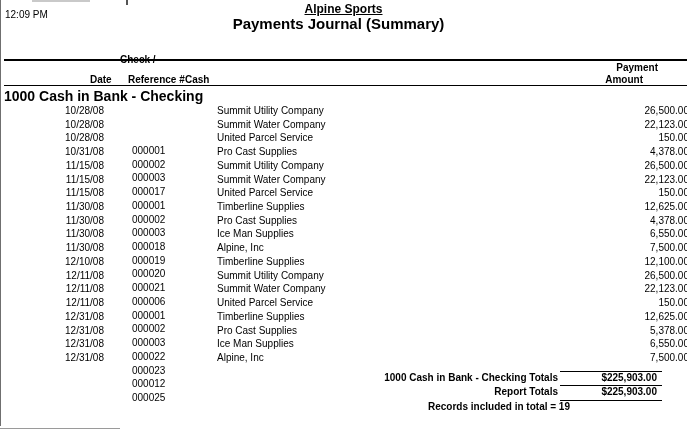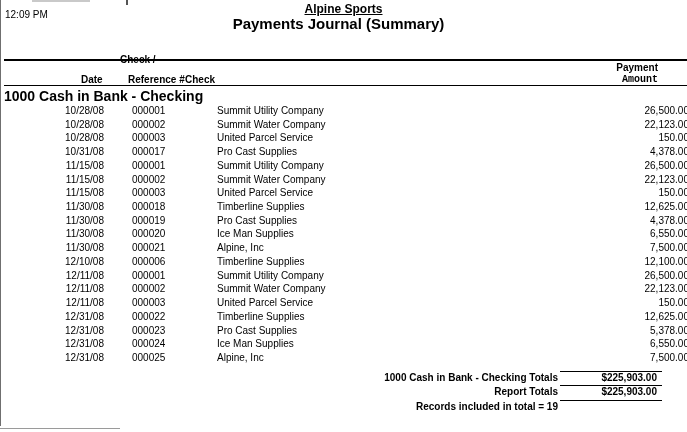--- a/index.html
+++ b/index.html
@@ -20,40 +20,40 @@
 
   .company { left:0; width:687px; top:2px; text-align:center; font-size:12px; font-weight:bold;text-decoration:underline; }
   .report-title { left:0; width:677px; top:15px; text-align:center; font-size:15px; font-weight:bold; }
 
   .rule-thick { left:4px; width:683px; top:59px; height:2px; background:#000; }
   .rule-thin  { left:4px; width:683px; top:85px; height:1px; background:#000; }
 
   .colhead { font-size:10px; font-weight:bold; white-space:nowrap; }
   .ch-check1 { left:100px; top:54px;margin-left:20px; }
   .ch-pay1   { right:29px; top:62px; text-align:right; }
-  .ch-date   { left:36px; top:74px;padding-left:45px; }
+  .ch-date   { left:45px; top:74px;padding-left:45px; }
   .ch-check2 { left:100px; top:74px;margin-left:28px; }
   .ch-payee  { left:185px; top:74px; }
-  .ch-pay2   { right:29px; top:74px; text-align:center;font-family:Liberation Mono, monospace; }
+  .ch-pay2   { right:44px; top:74px; text-align:center; }
 
   .section-title { left:4px; top:88px; font-size:14px; font-weight:bold; white-space:nowrap; }
 
   .rows { left:0; top:104px; width:687px;padding-left:32px; }
   .jrow { position:relative; height:13.72px; font-size:10px; line-height:13.72px; white-space:nowrap; }
   .jrow .date  { position:absolute; left:28px; width:44px; text-align:right; }
-  .jrow .check { position:absolute; left:100px; }
+  .jrow .check { position:absolute; left:100px;margin-top:40px; }
   .jrow .payee { position:absolute; left:185px; }
   .jrow .amt   { position:absolute; right:30px; text-align:right; }
 
   .totrow { font-size:10px; font-weight:bold; white-space:nowrap; }
   .tot-label-a { right:129px; top:372px; text-align:right; }
   .tot-amt-a   { right:30px;  top:372px; text-align:right; }
   .tot-label-b { right:129px; top:386px; text-align:right; }
   .tot-amt-b   { right:30px;  top:386px; text-align:right; }
-  .records     { right:129px; top:401px; text-align:right;padding-left:24px; }
+  .records     { right:117px; top:401px; text-align:right;padding-left:24px; }
 
   .amt-rule { height:1px; background:#000; right:25px; width:102px; }
   .amt-rule-a { top:371px; }
   .amt-rule-b { top:385px; }
   .amt-rule-c { top:400px; }
 </style>
 </head>
 <body>
 
 <div class="abs left-border"></div>
@@ -63,21 +63,21 @@
 
 <div class="abs time">12:09 PM</div>
 <div class="abs company">Alpine Sports</div>
 <div class="abs report-title">Payments Journal (Summary)</div>
 
 <div class="abs rule-thick"></div>
 <div class="abs colhead ch-check1">Check /</div>
 <div class="abs colhead ch-pay1">Payment</div>
 <div class="abs colhead ch-date">Date</div>
 <div class="abs colhead ch-check2">Reference #</div>
-<div class="abs colhead ch-payee">Check</div>
+<div class="abs colhead ch-payee">Cash</div>
 <div class="abs colhead ch-pay2">Amount</div>
 <div class="abs rule-thin"></div>
 
 <div class="abs section-title">1000 Cash in Bank - Checking</div>
 
 <div class="abs rows" id="rows">
     <div class="jrow">
       <span class="date">10/28/08</span>
       <span class="check">000001</span>
       <span class="payee">Summit Utility Company</span>
@@ -174,21 +174,21 @@
       <span class="amt">12,625.00</span>
     </div>
     <div class="jrow">
       <span class="date">12/31/08</span>
       <span class="check">000023</span>
       <span class="payee">Pro Cast Supplies</span>
       <span class="amt">5,378.00</span>
     </div>
     <div class="jrow">
       <span class="date">12/31/08</span>
-      <span class="check">000024</span>
+      <span class="check">000012</span>
       <span class="payee">Ice Man Supplies</span>
       <span class="amt">6,550.00</span>
     </div>
     <div class="jrow">
       <span class="date">12/31/08</span>
       <span class="check">000025</span>
       <span class="payee">Alpine, Inc</span>
       <span class="amt">7,500.00</span>
     </div>
   </div>

